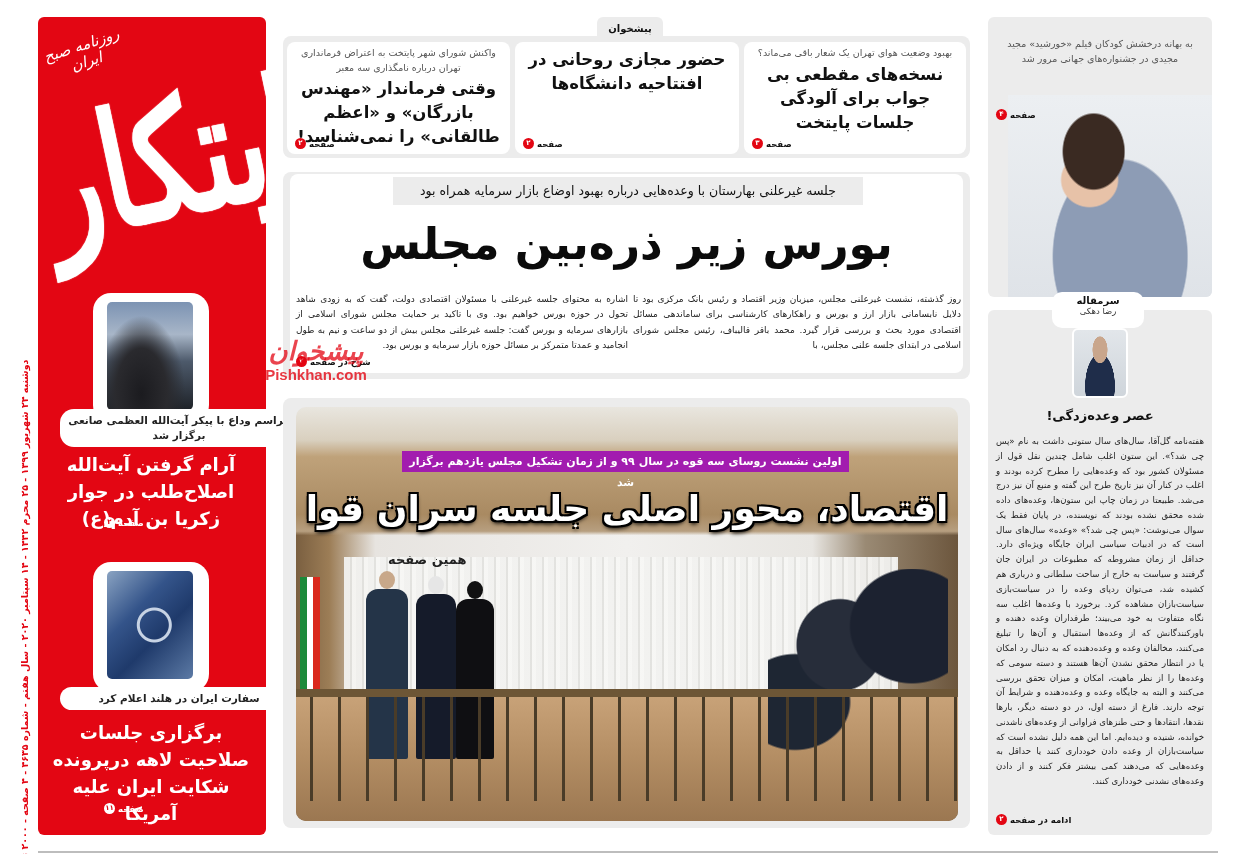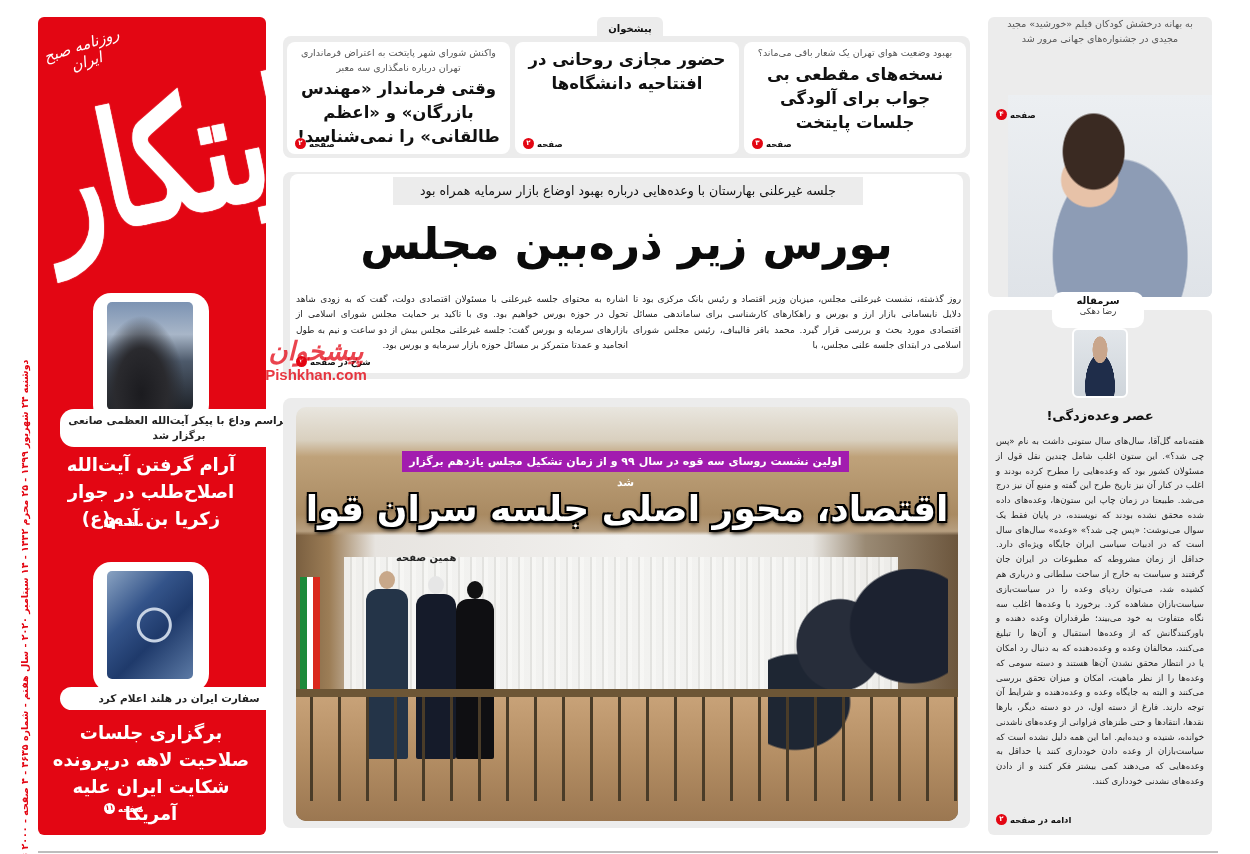--- a/index.html
+++ b/index.html
@@ -176,29 +176,29 @@
     position: absolute; left: 402px; top: 451px; width: 447px; height: 21px;
     background: #a21caf; color: #fff; font-size: 11px; font-weight: bold;
     text-align: center; line-height: 21px;
   }
   .photo-headline {
     position: absolute; left: 296px; top: 488px; width: 662px; text-align: center;
     color: #fff; font-size: 36px; font-weight: bold; letter-spacing: -1px;
     text-shadow: 2px 2px 0 #000, -2px -2px 0 #000, 2px -2px 0 #000, -2px 2px 0 #000, 0 3px 4px #000;
   }
   .photo-pageref {
-    position: absolute; left: 396px; top: 552px; font-size: 10px; font-weight: bold; color: #222;
+    position: absolute; left: 388px; top: 552px; font-size: 13px; font-weight: bold; color: #222;
   }
 
   
   .right-top {
     position: absolute; left: 988px; top: 17px; width: 224px; height: 280px;
     background: #ececec; border-radius: 6px; overflow: hidden;
   }
-  .right-top .kicker { font-size: 9.5px; color: #555; text-align: center; padding: 0 8px 0; line-height: 1.55; }
+  .right-top .kicker { font-size: 9.5px; color: #555; text-align: center; padding: 20px 8px 0; line-height: 1.55; }
   .right-top .headline { font-size: 16px; font-weight: bold; text-align: center; line-height: 1.5; }
   .right-top .page-ref { position: absolute; left: 8px; top: 92px; }
   .boy-photo {
     position: absolute; left: 20px; top: 78px; width: 204px; height: 202px;
     background:
       radial-gradient(ellipse at 42% 28%, #3a2a22 0 18%, transparent 19%),
       radial-gradient(ellipse at 40% 42%, #e7c2a8 0 16%, transparent 17%),
       radial-gradient(ellipse at 55% 80%, #8d9cb5 0 42%, transparent 43%),
       linear-gradient(180deg, #eceff2 0%, #dfe3e8 100%);
   }

